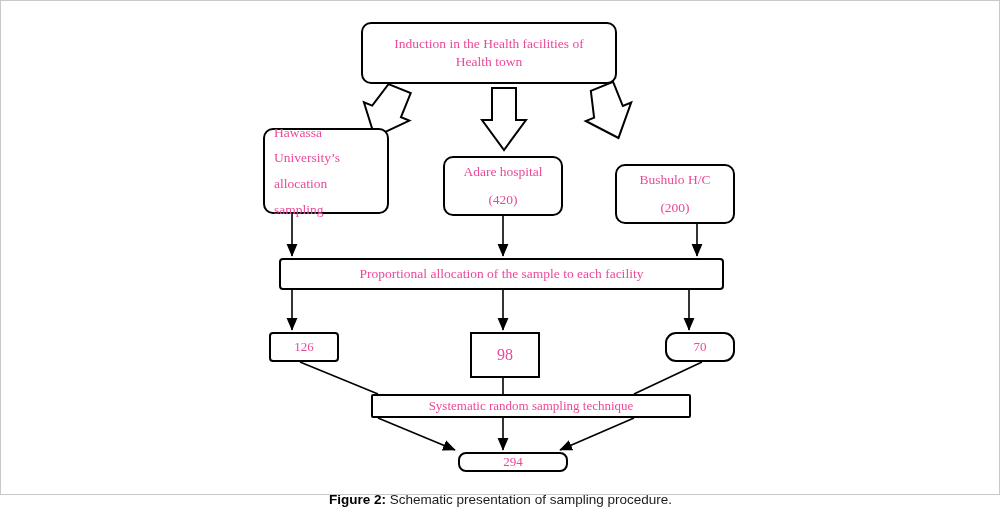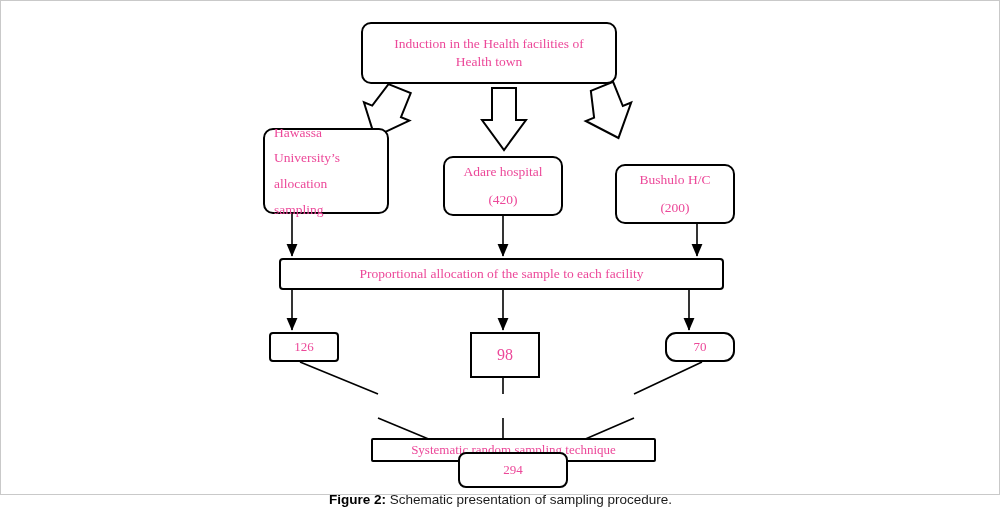--- a/index.html
+++ b/index.html
@@ -118,31 +118,30 @@
     left: 665px;
     top: 332px;
     width: 70px;
     height: 30px;
     font-size: 13px;
     border-radius: 11px;
   }
   #n-systematic {
     left: 371px;
     top: 394px;
-    width: 285px;
+    width: 320px;
     height: 24px;
     font-size: 13px;
     border-radius: 2px;
-    margin-top: 44px;
   }
   #n-294 {
     left: 458px;
     top: 452px;
     width: 110px;
-    height: 36px;
+    height: 20px;
     font-size: 13px;
     border-radius: 8px;
   }
   #caption {
     position: absolute;
     left: 0;
     top: 492px;
     width: 1001px;
     text-align: center;
     font-family: "Liberation Sans", sans-serif;

